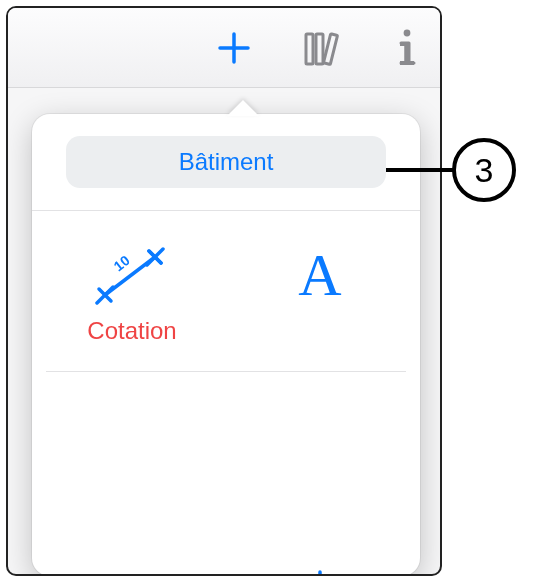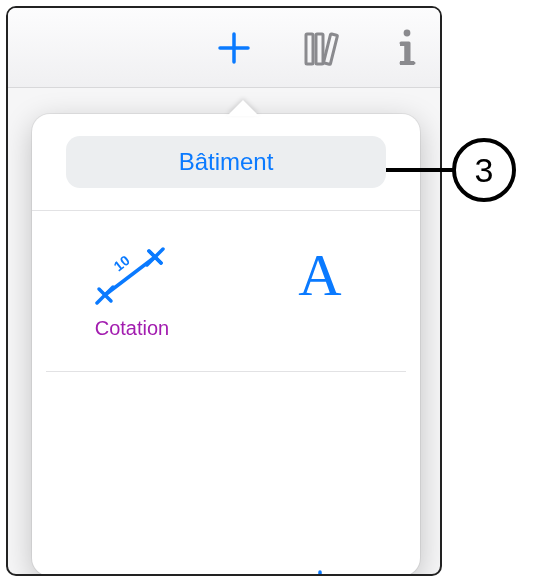--- a/index.html
+++ b/index.html
@@ -107,22 +107,22 @@
     padding-top: 18px;
     cursor: pointer;
   }
   .item .icon-slot {
     height: 72px;
     display:flex;
     align-items:center;
     justify-content:center;
   }
   .item .label {
-    font-size: 20px;
-    color: #a21caf;
+    font-size: 24px;
+    color: #ef4444;
     text-align: center;
     line-height: 1.18;
     margin-top: 6px;
     white-space: pre-line;
   }
   .hr2 {
     grid-column: 1 / span 2;
     height:1px;
     background:#e2e2e4;
     margin: 0 8px;

